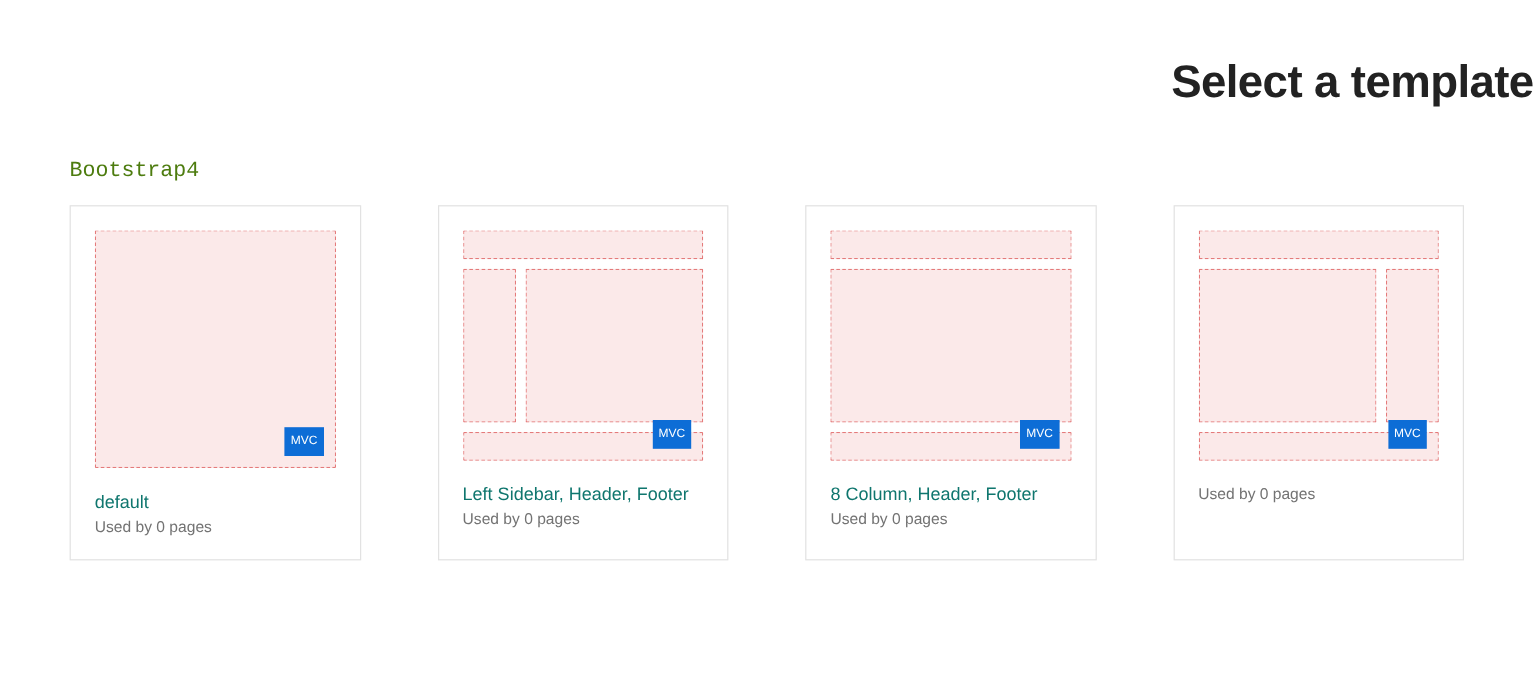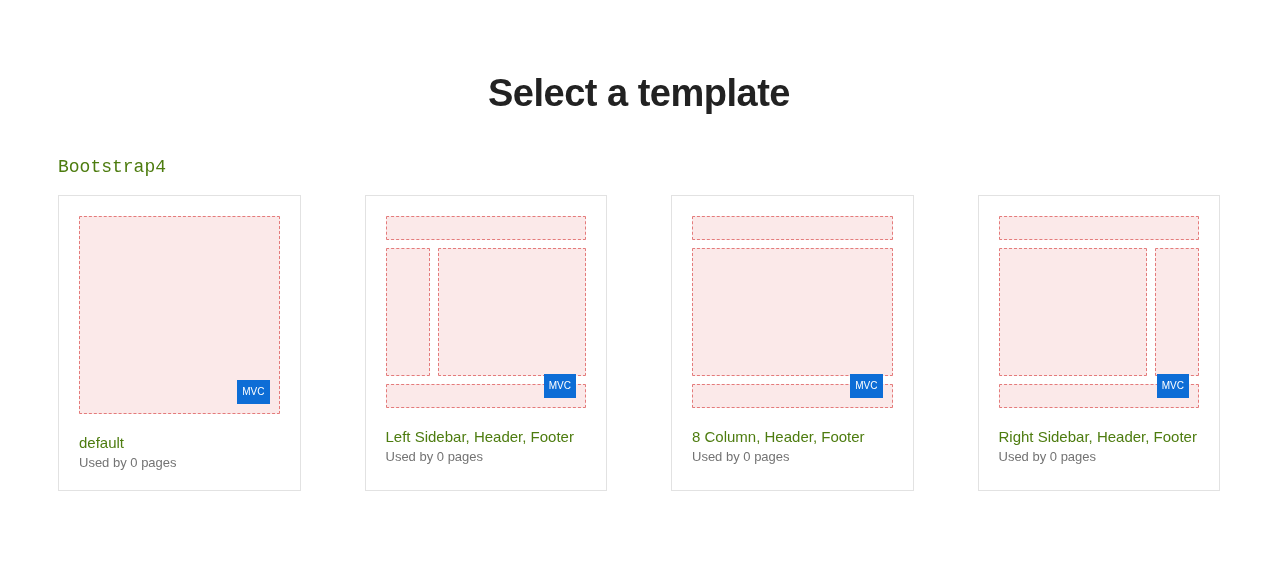--- a/index.html
+++ b/index.html
@@ -7,22 +7,22 @@
       font-family: 'Segoe UI', -apple-system, BlinkMacSystemFont, sans-serif;
       background: #fff;
       width: 1278px;
       height: 578px;
       overflow: hidden;
     }
     .page-title {
       font-size: 38px;
       font-weight: 700;
       color: #222;
-      text-align: center;
-      margin-top: 72px;
+      text-align: right;
+      margin-top: 48px;
       margin-bottom: 42px;
       letter-spacing: -0.5px;
     }
     .content {
       padding: 0 58px;
     }
     .section-label {
       font-family: 'Courier New', monospace;
       font-size: 18px;
       color: #4d7c0f;
@@ -114,21 +114,21 @@
       font-size: 10px;
       padding: 7px 5px;
       font-weight: 400;
       line-height: 1;
     }
     .card-meta {
       padding: 8px 20px 20px 20px;
     }
     .card-title {
       font-size: 15px;
-      color: #4d7c0f;
+      color: #0f766e;
       margin-bottom: 4px;
       font-weight: 400;
     }
     .card-sub {
       font-size: 13px;
       color: #737373;
     }
   </style>
 </head>
 <body>
@@ -184,19 +184,18 @@
       <div class="preview layout-right">
         <div class="region header-region"></div>
         <div class="mid-row">
           <div class="region content-region"></div>
           <div class="region sidebar-region"></div>
         </div>
         <div class="region footer-region"></div>
         <div class="badge">MVC</div>
       </div>
       <div class="card-meta">
-        <div class="card-title">Right Sidebar, Header, Footer</div>
         <div class="card-sub">Used by 0 pages</div>
       </div>
     </div>
 
   </div>
 </div>
 
 </body></html>

